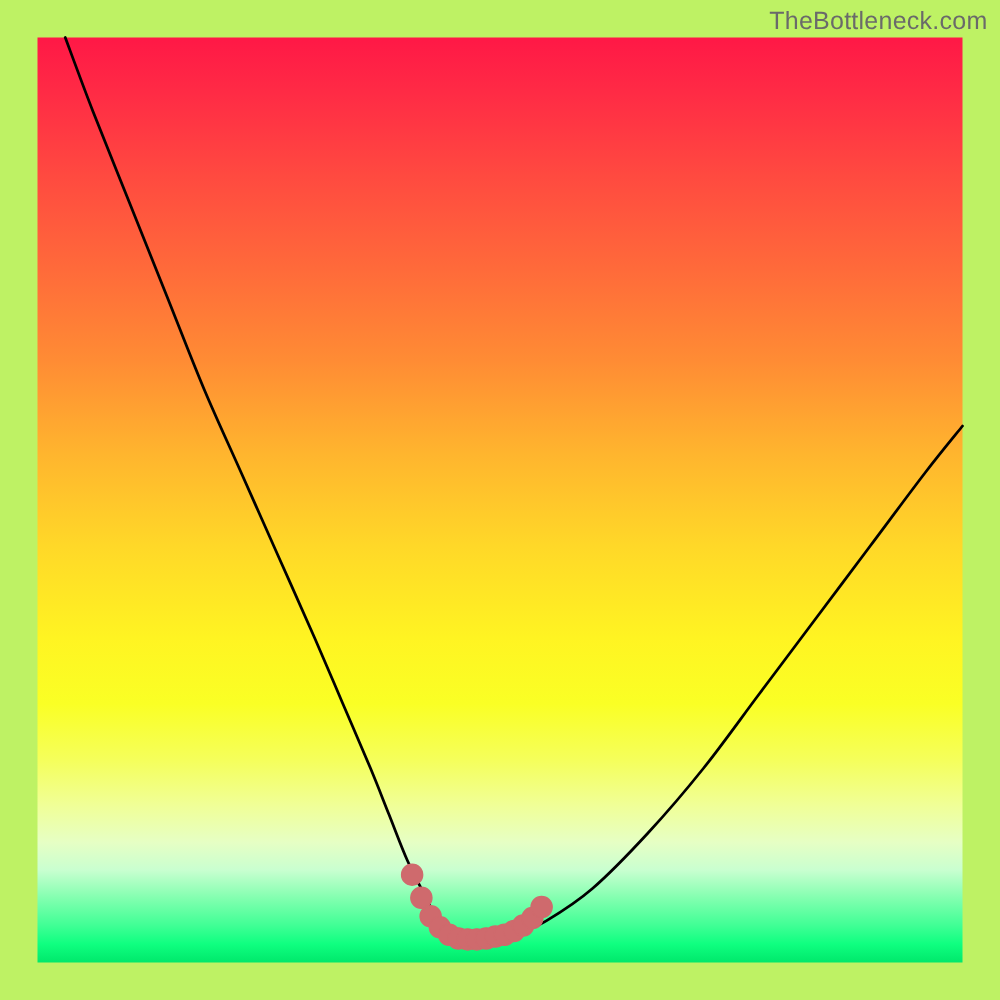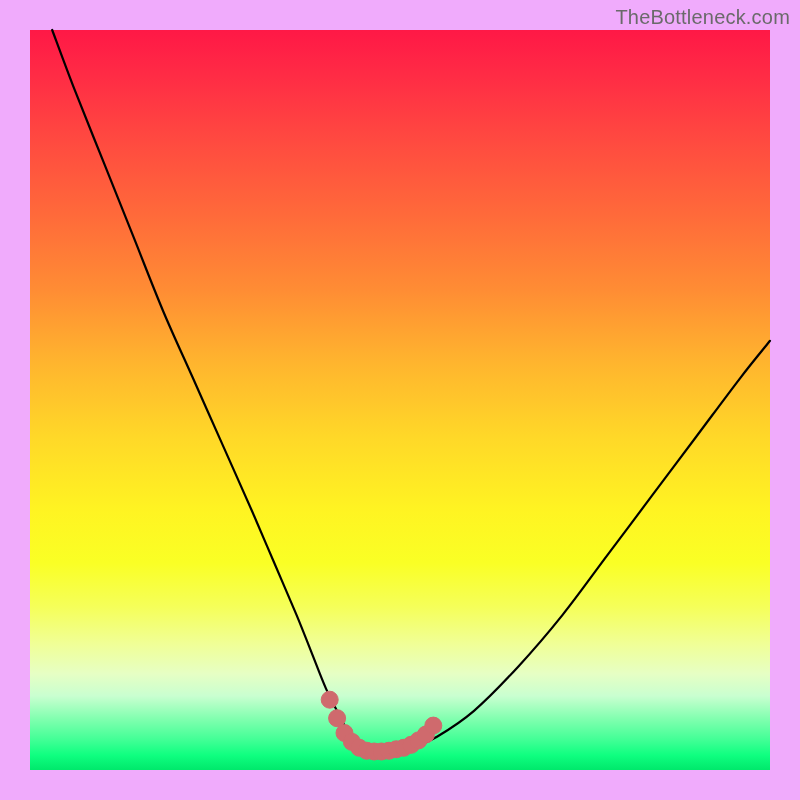--- a/index.html
+++ b/index.html
@@ -10,21 +10,21 @@
     background: #000;
     overflow: hidden;
     font-family: Arial, Helvetica, sans-serif;
   }
   .frame {
     position: absolute;
     left: 0;
     top: 0;
     width: 800px;
     height: 800px;
-    background: #f0abfc;
+    background: #bef264;
   }
   .plot-area {
     position: absolute;
     left: 30px;
     top: 30px;
     width: 740px;
     height: 740px;
     
     background: linear-gradient(
       to bottom,

